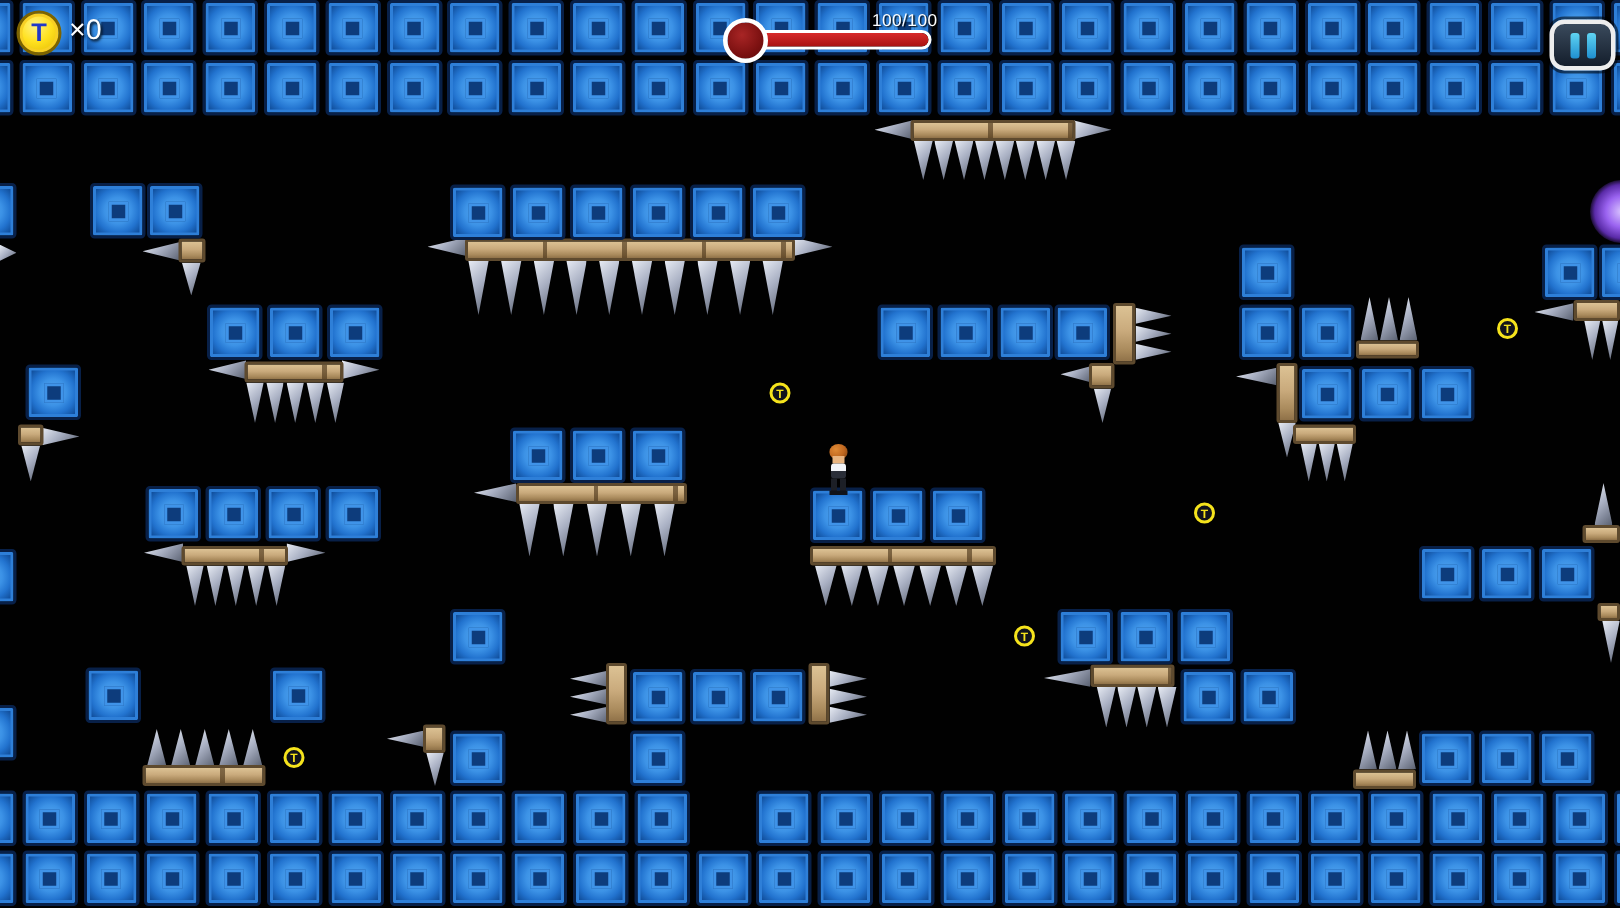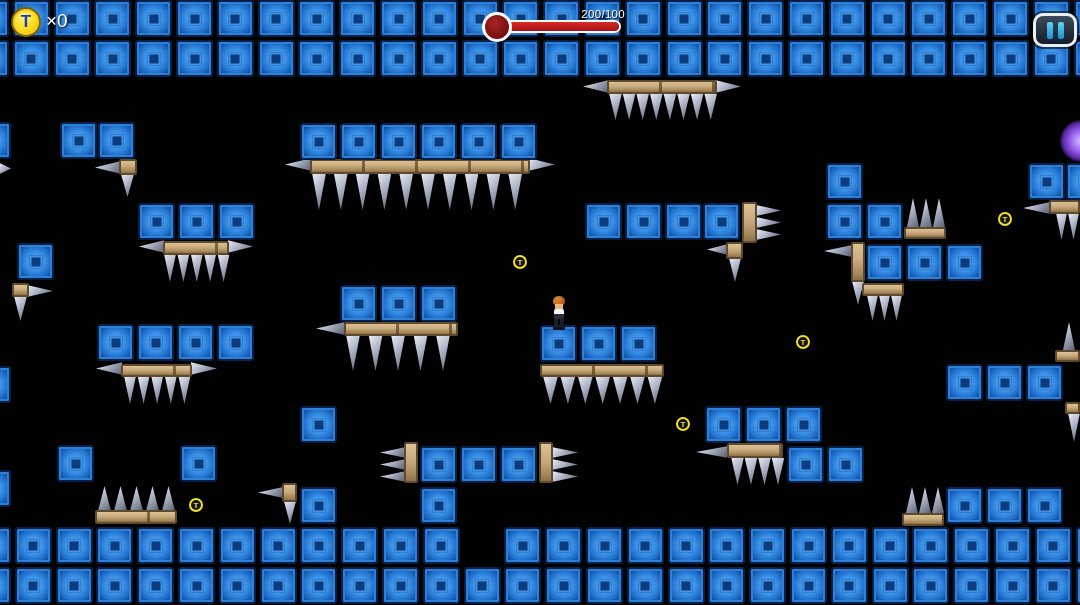--- a/index.html
+++ b/index.html
@@ -365,21 +365,21 @@
         <div class="torso"></div>
         <div class="legs"></div>
         <div class="feet"></div>
       </div>
     </div>
 
   <div id="hud">
     <div class="hud-coin">T</div>
     <span class="hud-coin-count">×0</span>
 
-    <div class="health-text">200/100</div>
+    <div class="health-text">100/100</div>
     <div class="health-track">
       <div class="health-fill" id="health-fill" style="width: 100%;"></div>
     </div>
     <div class="health-circle"></div>
 
     <button class="pause">
       <span class="pbar"></span>
       <span class="pbar"></span>
     </button>
   </div>

